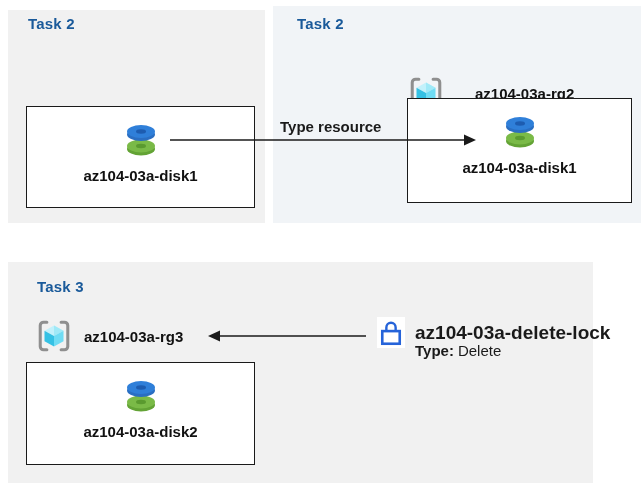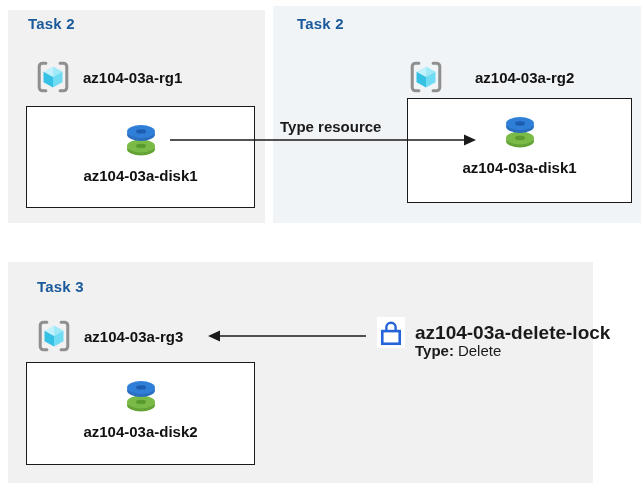--- a/index.html
+++ b/index.html
@@ -69,39 +69,33 @@
       <ellipse cx="18" cy="9.5" rx="5" ry="2.2" style="fill:var(--disk-blue-dark)"></ellipse>
     </g>
   </defs>
 </svg>
 
 <div class="stage">
 
   <section class="panel gray panel-t1">
     <h2 class="task-title" style="left:20px; top:5px;">Task 2</h2>
 
-    <div class="rg-row" style="left:26px; top:47px;">
-      <svg class="rg-icon" viewBox="0 0 40 40">
-        <use href="#rg-cube-icon"></use>
-      </svg>
-      <span class="res-label">az104-03a-rg1</span>
-    </div>
 
     <div class="disk-box" style="left:18px; top:96px; width:229px; height:102px;">
       <svg class="disk-icon" viewBox="0 0 36 34">
         <use href="#disk-stack-icon"></use>
       </svg>
       <span class="res-label">az104-03a-disk1</span>
     </div>
   </section>
 
   <section class="panel blue panel-t2">
     <h2 class="task-title" style="left:24px; top:9px;">Task 2</h2>
 
-    <div class="rg-row" style="left:134px; top:51px;gap:30px;">
+    <div class="rg-row" style="left:134px; top:67px;gap:30px;">
       <svg class="rg-icon" viewBox="0 0 40 40">
         <use href="#rg-cube-icon"></use>
       </svg>
       <span class="res-label">az104-03a-rg2</span>
     </div>
 
     <div class="disk-box" style="left:134px; top:92px; width:225px; height:105px;">
       <svg class="disk-icon" viewBox="0 0 36 34">
         <use href="#disk-stack-icon"></use>
       </svg>

